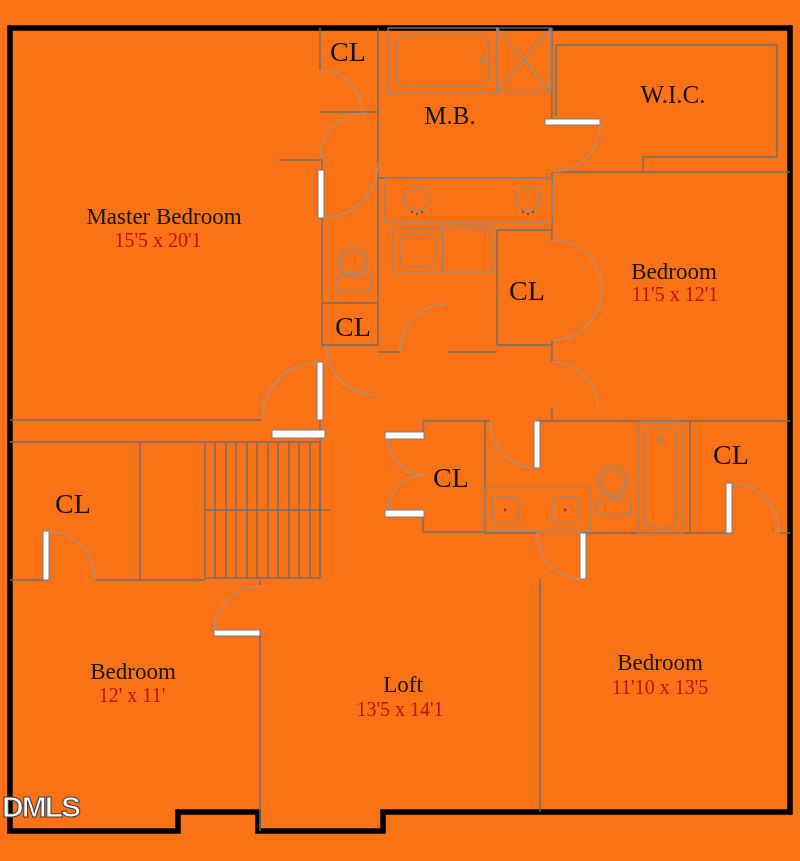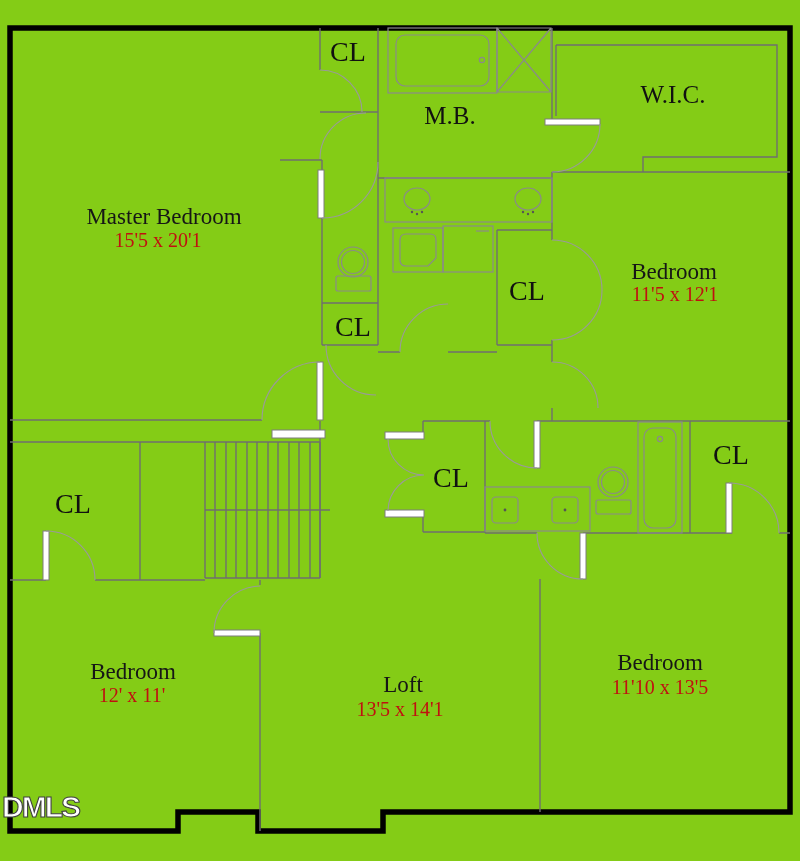--- a/index.html
+++ b/index.html
@@ -1,16 +1,16 @@
 <!DOCTYPE html>
 <html><head>
 <meta charset="utf-8">
 <style>
   html,body{margin:0;padding:0;background:#ffffff;}
-  .stage{position:relative;width:800px;height:861px;background:#84cc16;overflow:hidden;}
+  .stage{position:relative;width:800px;height:861px;background:#f97316;overflow:hidden;}
   svg{display:block;}
   .room-name{font-family:"Liberation Serif",serif;font-size:23px;fill:#161616;}
   .room-dims{font-family:"Liberation Serif",serif;font-size:20px;}
   .cl-label{font-family:"Liberation Serif",serif;font-size:28px;fill:#111111;}
   .big-label{font-family:"Liberation Serif",serif;font-size:25px;fill:#111111;}
   .watermark{font-family:"Liberation Sans",sans-serif;font-size:30px;font-weight:bold;
              fill:#ffffff;stroke:#3f3f3f;stroke-width:1.1px;letter-spacing:-2px;}
   .owall{stroke:#000000;stroke-width:5.5;fill:none;stroke-linejoin:miter;}
   .iwall{stroke:#6f6f6f;stroke-width:1.4;fill:none;}
   .fix{stroke:#8a8a8a;stroke-width:1.2;fill:none;}

